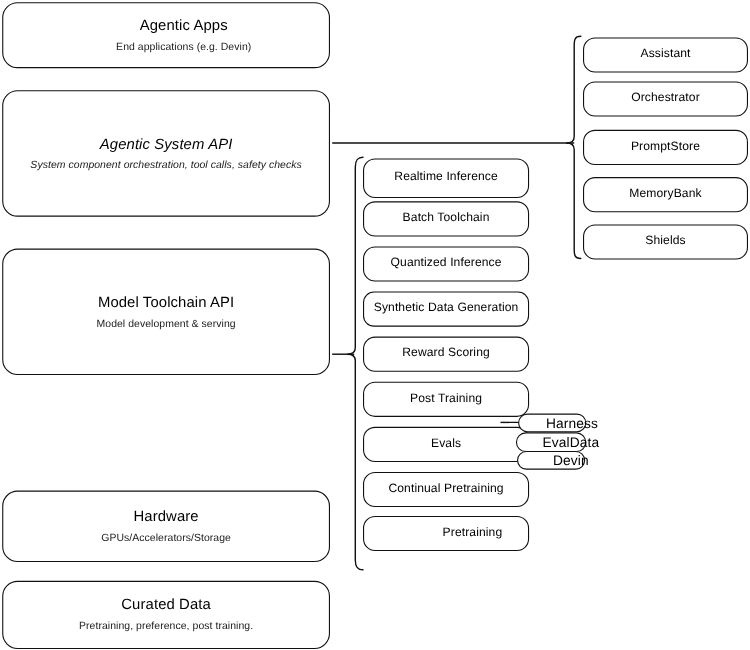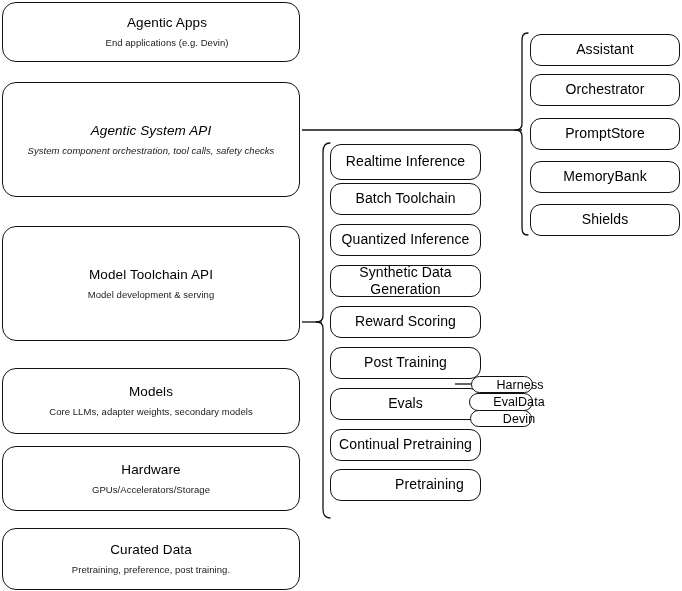--- a/index.html
+++ b/index.html
@@ -46,21 +46,21 @@
     font-size: 9.5px;
     color: #1a1a1a;
     margin-top: 5px;
     letter-spacing: 0.05px;
   }
   .cap-box {
     border-radius: 11px;
     font-size: 12.5px;
   }
   .cap-label {
-    font-size: 14px;
+    font-size: 11px;
     letter-spacing: 0.1px;
   }
   .pill {
     position: absolute;
     box-sizing: border-box;
     border: 1.4px solid #111111;
     background: #ffffff;
     border-radius: 999px;
     display: flex;
     align-items: center;
@@ -133,24 +133,20 @@
   <div class="box layer-box" style="left:2px; top:82px; width:298px; height:115px;font-style:italic;">
     <div class="layer-title">Agentic System API</div>
     <div class="layer-sub">System component orchestration, tool calls, safety checks</div>
   </div>
 
   <div class="box layer-box" style="left:2px; top:226px; width:298px; height:115px;">
     <div class="layer-title">Model Toolchain API</div>
     <div class="layer-sub">Model development &amp; serving</div>
   </div>
 
-  <div class="box layer-box" style="left:2px; top:368px; width:298px; height:66px;">
-    <div class="layer-title">Models</div>
-    <div class="layer-sub">Core LLMs, adapter weights, secondary models</div>
-  </div>
 
   <div class="box layer-box" style="left:2px; top:446px; width:298px; height:65px;">
     <div class="layer-title">Hardware</div>
     <div class="layer-sub">GPUs/Accelerators/Storage</div>
   </div>
 
   <div class="box layer-box" style="left:2px; top:528px; width:298px; height:62px;">
     <div class="layer-title">Curated Data</div>
     <div class="layer-sub">Pretraining, preference, post training.</div>
   </div>

